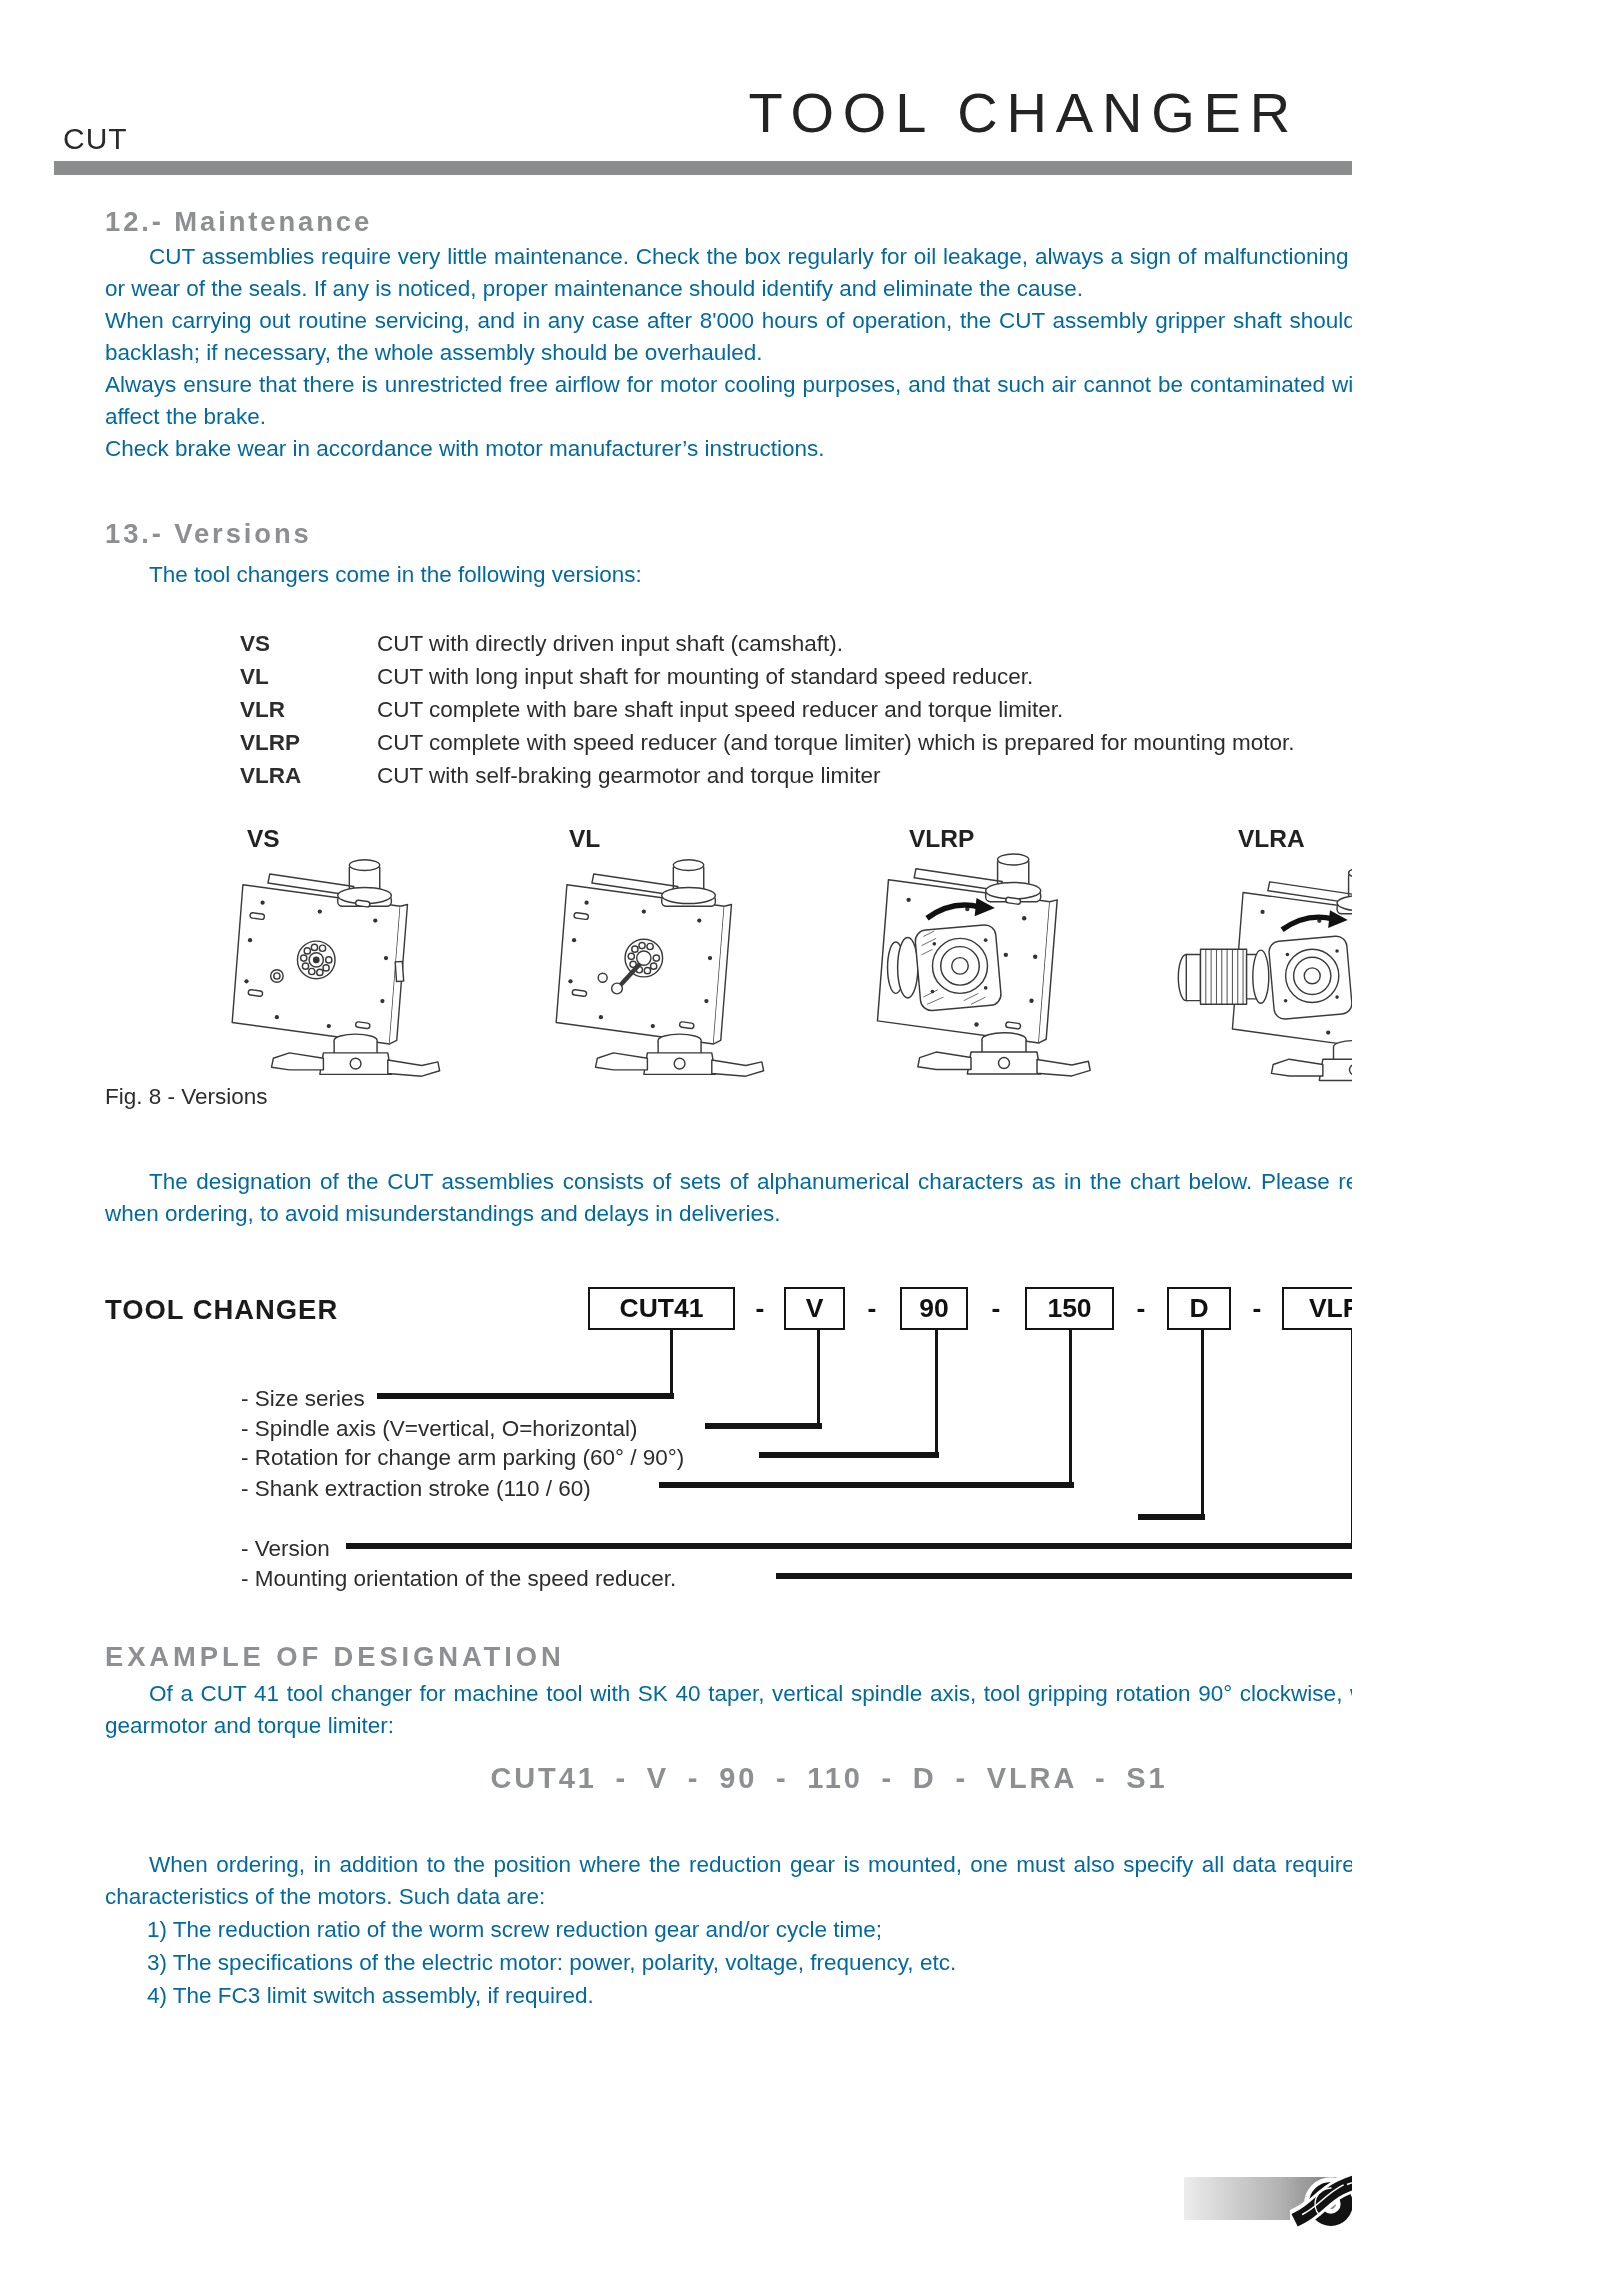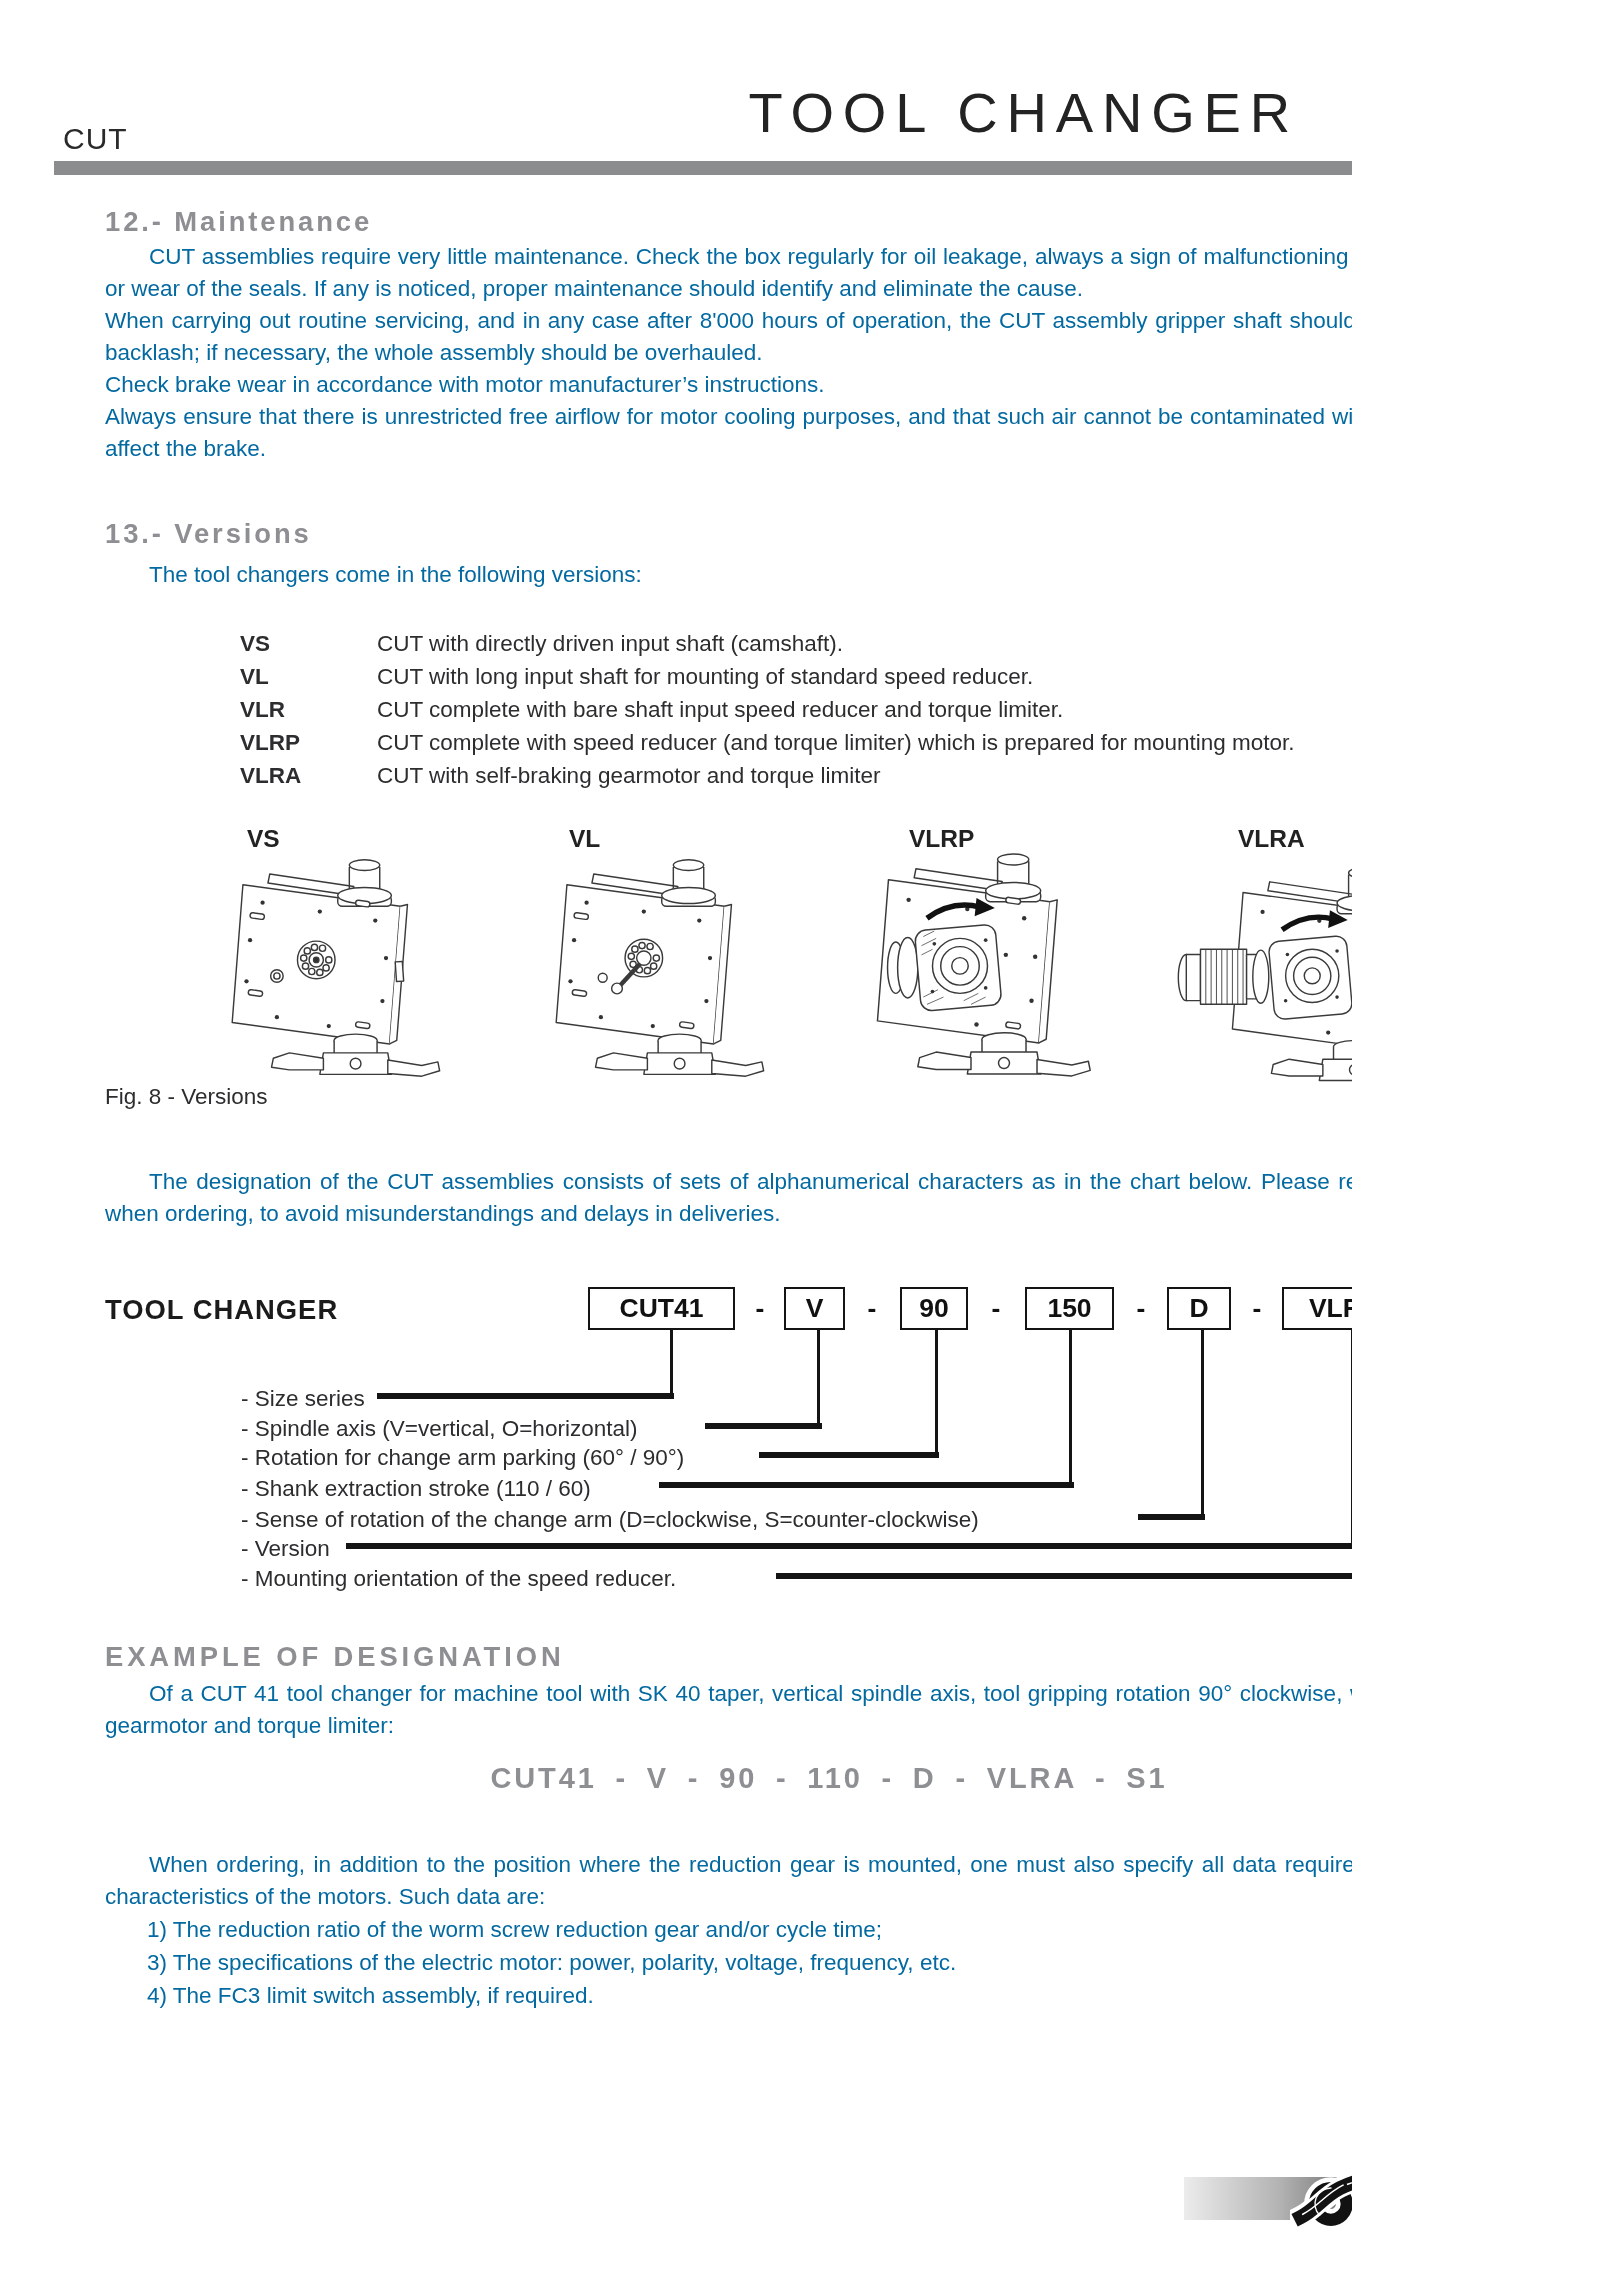--- a/index.html
+++ b/index.html
@@ -43,22 +43,22 @@
 <div class="page">
 
   <div class="abs brand" style="left:63px;top:122px;">CUT</div>
   <div class="abs page-title" style="right:53px;top:80px;">TOOL CHANGER</div>
   <div class="abs rule" style="left:54px;top:161px;width:1515px;height:13.7px;"></div>
 
   <div class="abs h-gray" style="left:105px;top:206px;">12.- Maintenance</div>
   <div class="abs body-text" style="left:105px;top:241px;width:1409px;">
     <p class="indent">CUT assemblies require very little maintenance. Check the box regularly for oil leakage, always a sign of malfunctioning of the assembly or wear of the seals. If any is noticed, proper maintenance should identify and eliminate the cause.</p>
     <p>When carrying out routine servicing, and in any case after 8'000 hours of operation, the CUT assembly gripper shaft should be checked for backlash; if necessary, the whole assembly should be overhauled.</p>
+    <p>Always ensure that there is unrestricted free airflow for motor cooling purposes, and that such air cannot be contaminated with oil and hence affect the brake.</p>
     <p>Check brake wear in accordance with motor manufacturer’s instructions.</p>
-    <p>Always ensure that there is unrestricted free airflow for motor cooling purposes, and that such air cannot be contaminated with oil and hence affect the brake.</p>
   </div>
 
   <div class="abs h-gray" style="left:105px;top:518px;">13.- Versions</div>
   <div class="abs body-text single" style="left:149px;top:559px;">The tool changers come in the following versions:</div>
 
   <div class="abs" style="left:240px;top:627px;">
     <div class="vrow">
       <span class="vcode">VS</span>
       <span>CUT with directly driven input shaft (camshaft).</span>
     </div>
@@ -316,21 +316,20 @@
     <div class="abs hline" style="left:759px;top:197px;width:180px;"></div>
     <div class="abs hline" style="left:659px;top:227px;width:415px;"></div>
     <div class="abs hline" style="left:1138px;top:259px;width:67px;"></div>
     <div class="abs hline" style="left:346px;top:288px;width:1009px;"></div>
     <div class="abs hline" style="left:776px;top:318px;width:721px;"></div>
 
     <div class="abs chart-desc" style="top:131px;">- Size series</div>
     <div class="abs chart-desc" style="top:161px;">- Spindle axis (V=vertical, O=horizontal)</div>
     <div class="abs chart-desc" style="top:190px;">- Rotation for change arm parking (60° / 90°)</div>
     <div class="abs chart-desc" style="top:221px;">- Shank extraction stroke (110 / 60)</div>
-    <div class="abs chart-desc" style="top:252px;">- Sense of rotation of the change arm (D=clockwise, S=counter-clockwise)</div>
     <div class="abs chart-desc" style="top:281px;">- Version</div>
     <div class="abs chart-desc" style="top:311px;">- Mounting orientation of the speed reducer.</div>
   </div>
 
   <div class="abs h-gray" style="left:105px;top:1641px;letter-spacing:3.9px;">EXAMPLE OF DESIGNATION</div>
   <div class="abs body-text" style="left:105px;top:1678px;width:1409px;">
     <p class="indent">Of a CUT 41 tool changer for machine tool with SK 40 taper, vertical spindle axis, tool gripping rotation 90° clockwise, with self-braking gearmotor and torque limiter:</p>
   </div>
   <div class="abs designation-line" style="left:105px;top:1762px;width:1409px;">CUT41 - V - 90 - 110 - D - VLRA - S1</div>
 

